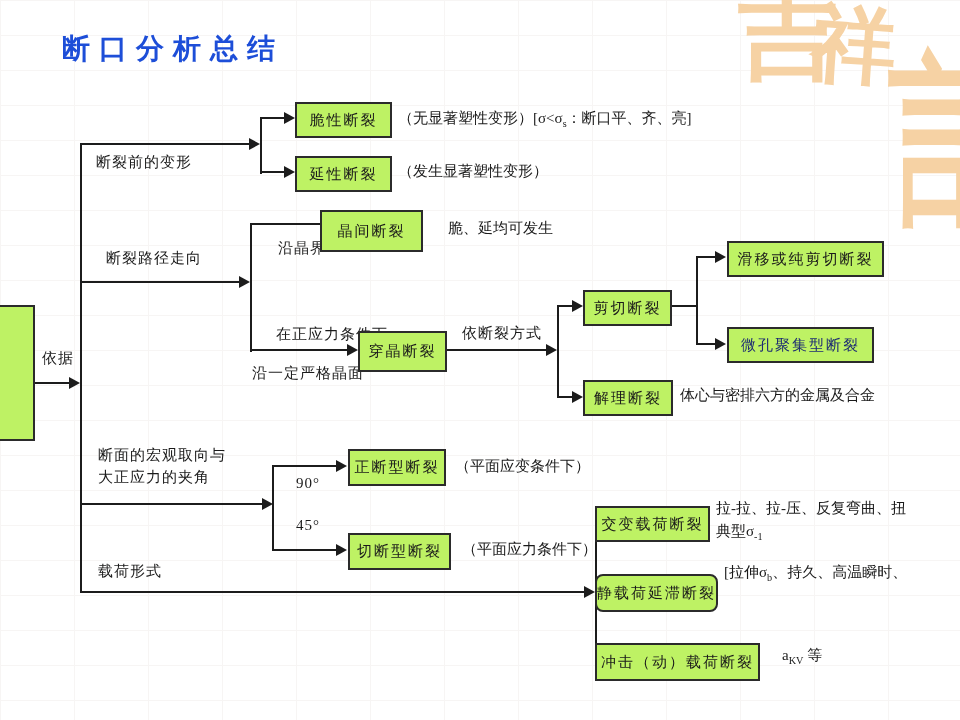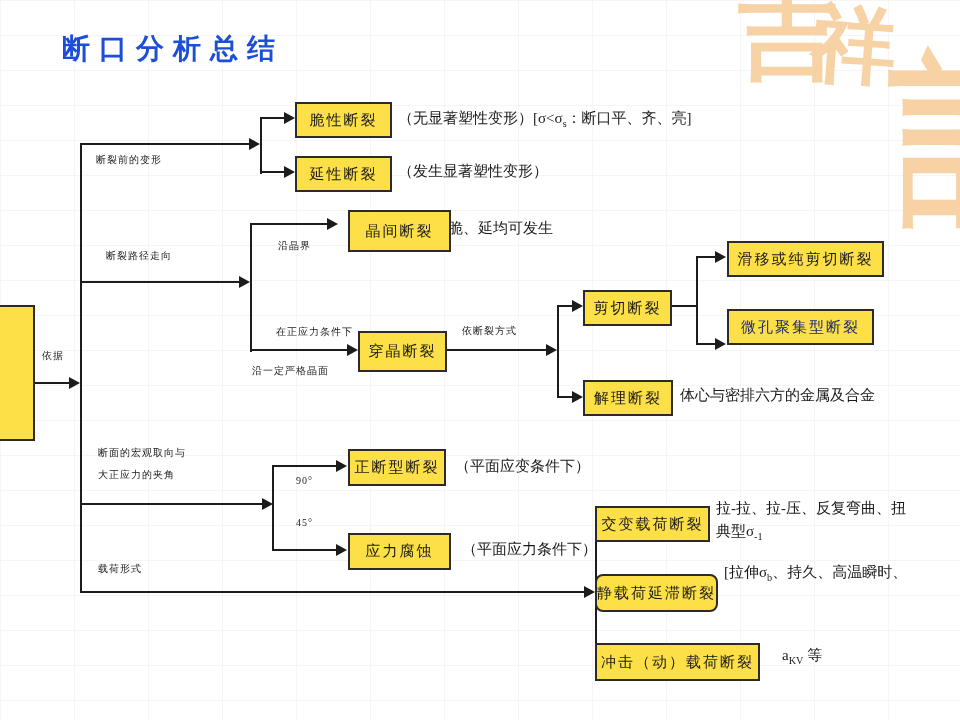--- a/index.html
+++ b/index.html
@@ -13,25 +13,25 @@
       linear-gradient(#f2f0ed 1px, transparent 1px),
       linear-gradient(90deg,#f2f0ed 1px, transparent 1px);
     background-size:74px 35px;opacity:.6;
   }
   .title{
     position:absolute;left:62px;top:30px;font-size:28px;font-weight:bold;
     color:#1d4ed8;letter-spacing:9px;
   }
   .wm{position:absolute;color:#f6d2a4;font-weight:bold;line-height:1;pointer-events:none;}
   .box{
-    position:absolute;border:2px solid #2b2b2b;background:#fde047;
+    position:absolute;border:2px solid #2b2b2b;background:#bef264;
     display:flex;align-items:center;justify-content:center;
     font-size:15px;letter-spacing:2px;white-space:nowrap;z-index:3;
   }
-  .lbl{position:absolute;font-size:10px;white-space:nowrap;z-index:2;letter-spacing:1px;}
+  .lbl{position:absolute;font-size:15px;white-space:nowrap;z-index:2;letter-spacing:1px;}
   .note{position:absolute;font-size:15px;white-space:nowrap;z-index:2;}
   .hline{position:absolute;height:2px;background:#1c1c1c;z-index:1;}
   .vline{position:absolute;width:2px;background:#1c1c1c;z-index:1;}
   .arr{
     position:absolute;width:0;height:0;z-index:2;
     border-top:6px solid transparent;border-bottom:6px solid transparent;
     border-left:11px solid #1c1c1c;
   }
   sub{font-size:0.68em;}
   .navy{color:#1d2b72;}
@@ -68,21 +68,21 @@
   <div class="note" style="left:398px;top:162px;">（发生显著塑性变形）</div>
 
   <div class="hline" style="left:80px;top:281px;width:160px;"></div>
   <div class="arr" style="left:239px;top:276px;"></div>
   <div class="lbl" style="left:106px;top:249px;">断裂路径走向</div>
   <div class="vline" style="left:250px;top:223px;height:129px;"></div>
 
   <div class="hline" style="left:250px;top:223px;width:78px;"></div>
   <div class="arr" style="left:327px;top:218px;"></div>
   <div class="lbl" style="left:278px;top:239px;">沿晶界</div>
-  <div class="box" style="left:348px;top:210px;width:99px;height:38px;text-align:center;">晶间断裂</div>
+  <div class="box" style="left:320px;top:210px;width:99px;height:38px;text-align:center;">晶间断裂</div>
   <div class="note" style="left:448px;top:219px;">脆、延均可发生</div>
 
   <div class="hline" style="left:250px;top:349px;width:98px;"></div>
   <div class="arr" style="left:347px;top:344px;"></div>
   <div class="lbl" style="left:252px;top:325px;margin-left:24px;">在正应力条件下</div>
   <div class="lbl" style="left:252px;top:364px;">沿一定严格晶面</div>
   <div class="box" style="left:358px;top:331px;width:85px;height:37px;">穿晶断裂</div>
 
   <div class="hline" style="left:443px;top:349px;width:104px;"></div>
   <div class="arr" style="left:546px;top:344px;"></div>
@@ -96,35 +96,35 @@
   <div class="box" style="left:583px;top:380px;width:86px;height:32px;">解理断裂</div>
   <div class="note" style="left:680px;top:386px;">体心与密排六方的金属及合金</div>
 
   <div class="hline" style="left:668px;top:305px;width:30px;"></div>
   <div class="vline" style="left:696px;top:256px;height:89px;"></div>
   <div class="hline" style="left:696px;top:256px;width:20px;"></div>
   <div class="arr" style="left:715px;top:251px;"></div>
   <div class="hline" style="left:696px;top:343px;width:20px;"></div>
   <div class="arr" style="left:715px;top:338px;"></div>
   <div class="box" style="left:727px;top:241px;width:153px;height:32px;text-align:right;">滑移或纯剪切断裂</div>
-  <div class="box navy" style="left:727px;top:309px;width:143px;height:32px;">微孔聚集型断裂</div>
+  <div class="box navy" style="left:727px;top:327px;width:143px;height:32px;">微孔聚集型断裂</div>
 
   <div class="hline" style="left:80px;top:503px;width:183px;"></div>
   <div class="arr" style="left:262px;top:498px;"></div>
   <div class="lbl" style="left:98px;top:446px;">断面的宏观取向与</div>
   <div class="lbl" style="left:98px;top:468px;">大正应力的夹角</div>
   <div class="vline" style="left:272px;top:465px;height:86px;"></div>
   <div class="lbl" style="left:296px;top:475px;">90°</div>
   <div class="lbl" style="left:296px;top:517px;">45°</div>
   <div class="hline" style="left:272px;top:465px;width:65px;"></div>
   <div class="arr" style="left:336px;top:460px;"></div>
   <div class="hline" style="left:272px;top:549px;width:65px;"></div>
   <div class="arr" style="left:336px;top:544px;"></div>
   <div class="box" style="left:348px;top:449px;width:94px;height:33px;">正断型断裂</div>
-  <div class="box" style="left:348px;top:533px;width:99px;height:33px;">应力腐蚀</div>
+  <div class="box" style="left:348px;top:533px;width:99px;height:33px;">切断型断裂</div>
   <div class="note" style="left:455px;top:457px;">（平面应变条件下）</div>
   <div class="note" style="left:462px;top:540px;">（平面应力条件下）</div>
 
   <div class="hline" style="left:80px;top:591px;width:505px;"></div>
   <div class="arr" style="left:584px;top:586px;"></div>
   <div class="lbl" style="left:98px;top:562px;">载荷形式</div>
   <div class="vline" style="left:595px;top:507px;height:170px;"></div>
   <div class="box" style="left:595px;top:506px;width:111px;height:32px;">交变载荷断裂</div>
   <div class="note" style="left:716px;top:499px;">拉-拉、拉-压、反复弯曲、扭</div>
   <div class="note" style="left:716px;top:522px;"><span>典型σ</span><sub>-1</sub></div>

